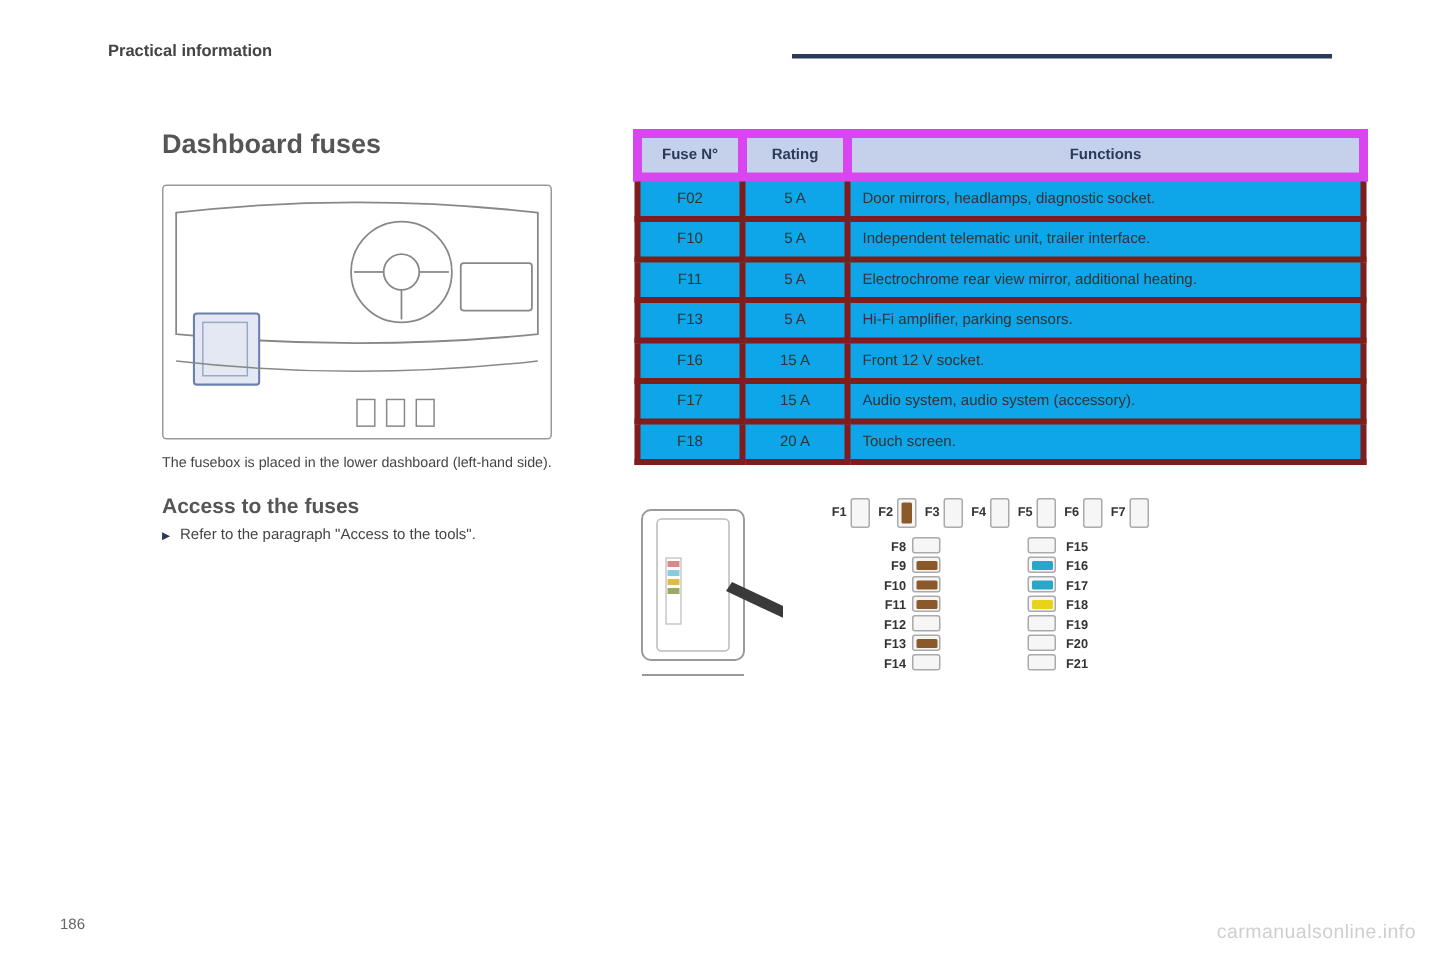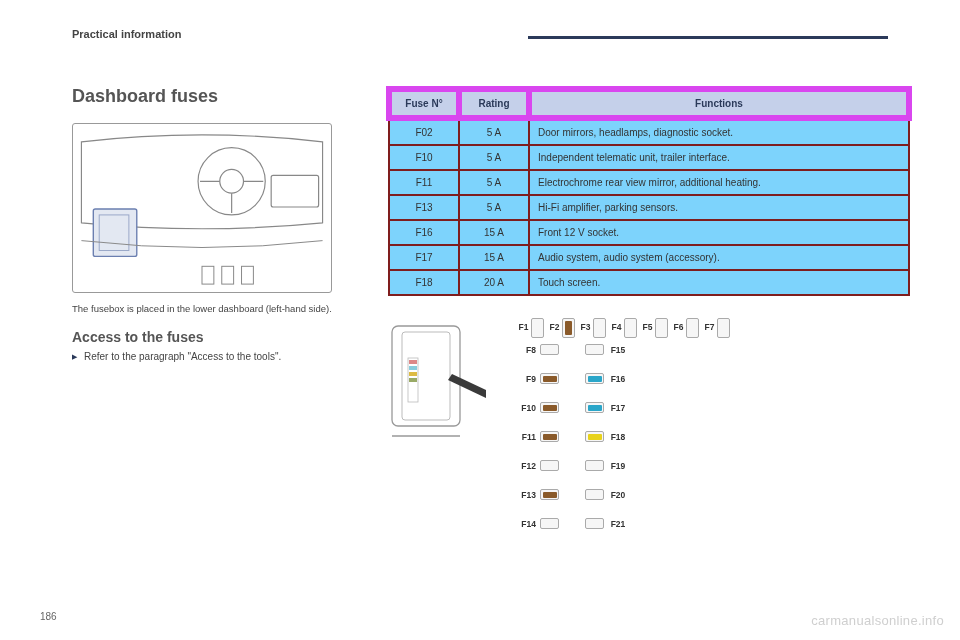--- a/index.html
+++ b/index.html
@@ -1,45 +1,45 @@
 <!DOCTYPE html>
 <html><head>
 <meta charset="utf-8">
 <style>
   * { box-sizing: border-box; margin: 0; padding: 0; }
   html, body { width: 960px; height: 640px; background: #fff; font-family: Arial, Helvetica, sans-serif; color: #3a3a3a; }
-  .page { position: relative; width: 960px; height: 640px; padding: 30px 48px 20px 72px; }
+  .page { position: relative; width: 960px; height: 640px; padding: 30px 48px 20px 108px; }
   .top-rule { position: absolute; top: 36px; left: 528px; width: 360px; height: 3px; background: #2b3a5a; }
   .section-label { position: absolute; top: 28px; left: 72px; font-size: 11px; font-weight: bold; color: #444; }
   .content { display: flex; gap: 44px; margin-top: 56px; }
   .left-col { width: 270px; }
   .right-col { flex: 1; }
   h2.title { font-size: 18px; font-weight: bold; color: #555; margin-bottom: 16px; }
   h3.subtitle { font-size: 14px; font-weight: bold; color: #555; margin: 14px 0 6px 0; }
   .dash-illus { width: 260px; height: 170px; border: 1px solid #999; border-radius: 3px; background: #fff; position: relative; overflow: hidden; }
   .dash-illus svg { width: 100%; height: 100%; }
   .caption { font-size: 9.5px; color: #444; margin-top: 10px; line-height: 1.3; }
   .bullets { font-size: 10px; color: #444; margin-top: 6px; padding-left: 12px; }
   .bullets li { list-style: none; position: relative; }
   .bullets li::before { content: "\25B6"; font-size: 7px; position: absolute; left: -12px; top: 2px; color: #2b3a5a; }
   table.fuse { width: 100%; border-collapse: collapse; font-size: 10px; }
   table.fuse th { background: #c5d0ea; color: #2b3a5a; font-weight: bold; padding: 6px 8px; border: 6px solid #d946ef; }
-  table.fuse td { background: #7dd3fc; padding: 6px 8px; border: 2px solid #7f1d1d; color: #333; }
+  table.fuse td { background: #0ea5e9; padding: 6px 8px; border: 4px solid #7f1d1d; color: #333; }
   table.fuse td.c1, table.fuse td.c2 { text-align: center; width: 70px; }
   table.fuse td.c3 { text-align: left; }
   .diagram-row { display: flex; gap: 30px; margin-top: 22px; align-items: flex-start; }
   .fusebox-ext { width: 100px; height: 130px; position: relative; }
   .fusebox-ext svg { width: 100%; height: 100%; }
   .top-fuses { display: flex; gap: 3px; margin-bottom: 6px; justify-content: flex-end; }
   .fuse-slot { width: 13px; height: 20px; border: 1px solid #aaa; border-radius: 2px; background: #f6f6f6; position: relative; }
   .fuse-slot .fill { position: absolute; inset: 2px; border-radius: 1px; }
   .fuse-lbl-top { font-size: 8.5px; text-align: center; width: 15px; margin-bottom: 2px; font-weight: bold; color: #333; }
   .top-col { display: flex; flex-direction: row; align-items: center; }
   .side-rows { display: flex; gap: 26px; }
-  .side-col { display: flex; flex-direction: column; gap: 18px; }
+  .side-col { display: flex; flex-direction: column; gap: 2px; margin-left: 32px; }
   .side-row { display: flex; align-items: center; gap: 4px; }
   .side-row .lbl { font-size: 8.5px; font-weight: bold; width: 20px; color: #333; }
   .side-row.right .lbl { text-align: center; }
   .side-row.left .lbl { text-align: right; }
   .fuse-slot-sm { width: 19px; height: 11px; border: 1px solid #aaa; border-radius: 2px; background: #f6f6f6; position: relative; }
   .fuse-slot-sm .fill { position: absolute; inset: 1.5px; border-radius: 1px; }
   .pagenum { position: absolute; bottom: 18px; left: 40px; font-size: 10px; color: #666; margin-top: 21px; }
   .watermark { position: absolute; bottom: 12px; right: 16px; font-size: 13px; color: #cfcfcf; letter-spacing: 0.3px; }
 </style>
 </head>

